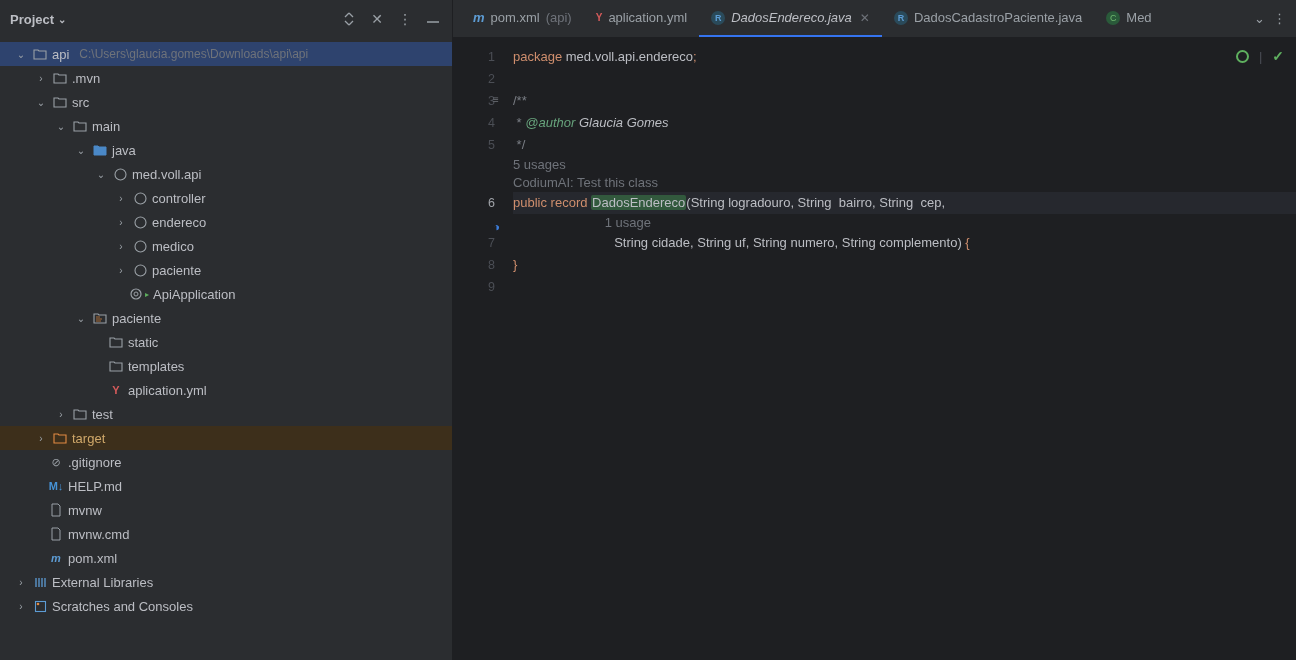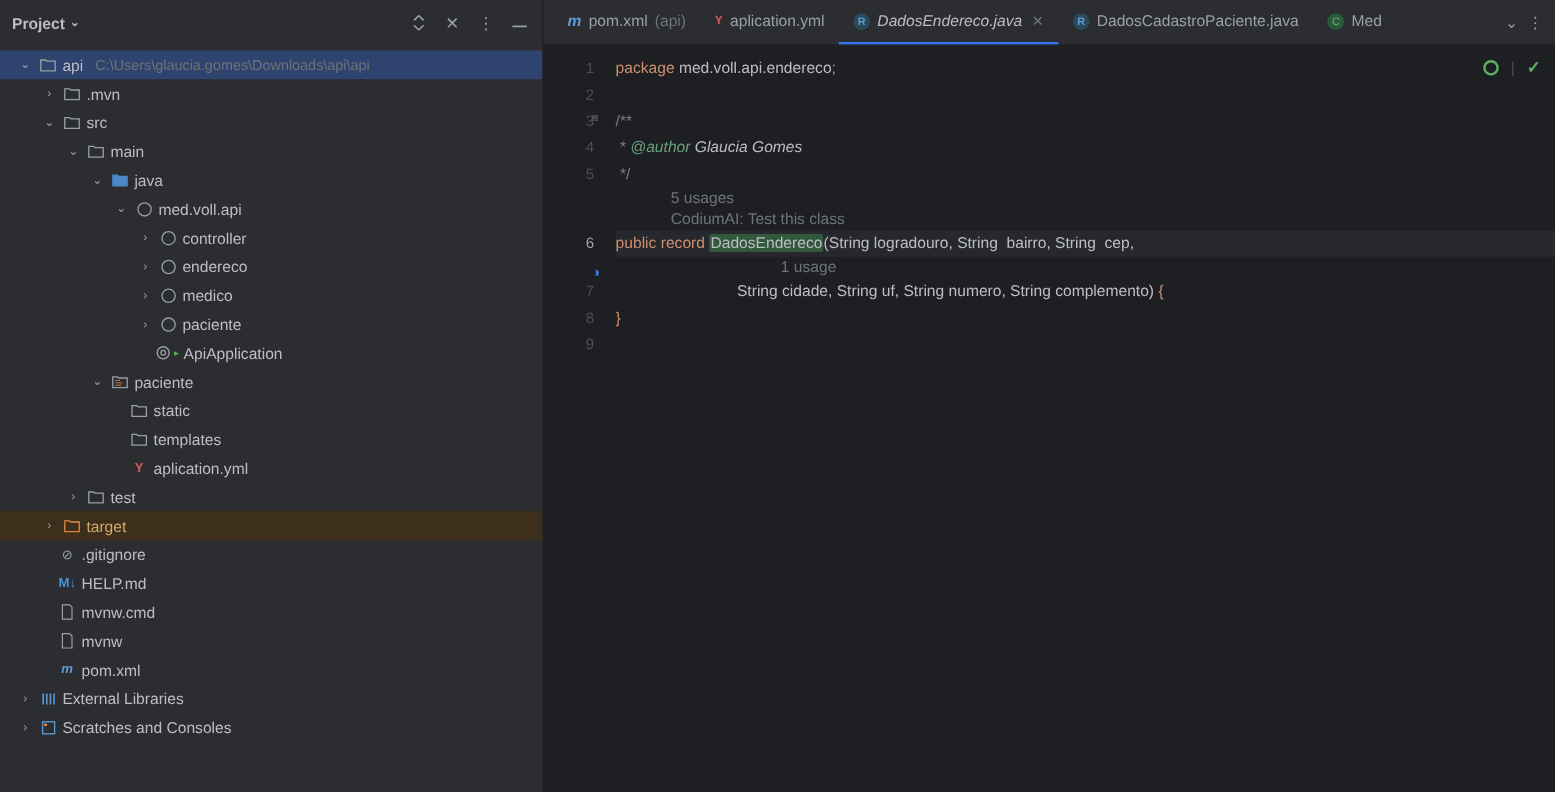--- a/index.html
+++ b/index.html
@@ -40,21 +40,21 @@
 .editor-body{flex:1;display:flex;position:relative;font-family:"JetBrains Mono","Consolas",monospace;}
 .gutter{width:60px;padding-top:8px;color:#4b4e55;text-align:right;user-select:none;}
 .gutter .ln{height:22px;line-height:22px;padding-right:18px;font-size:12.5px;}
 .gutter .ln.current{color:#a0a3a9;}
 .gutter .ln.inlay{height:18px;}
 .gutter-marks{position:absolute;left:40px;top:8px;width:20px;}
 .gutter-marks .mark{position:absolute;font-size:10px;color:#6f737a;}
 .code{flex:1;padding-top:8px;position:relative;}
 .code-line{height:22px;line-height:22px;font-size:13px;white-space:pre;}
 .code-line.current-bg{background:#26282e;}
-.inlay{height:18px;line-height:18px;font-size:11px;color:#6f737a;white-space:pre;margin-left:46px;}
+.inlay{height:18px;line-height:18px;font-size:11px;color:#6f737a;white-space:pre;}
 .kw{color:#cf8e6d;}
 .str-pkg{color:#bcbec4;}
 .cmt{color:#7a7e85;}
 .cmt-tag{color:#67a37c;font-style:italic;}
 .cmt-name{color:#bcbec4;font-style:italic;}
 .cls-hl{background:#32593d;border-radius:2px;padding:0 1px;}
 .type{color:#bcbec4;}
 .paren{color:#bcbec4;}
 .brace{color:#cf8e6d;}
 .semi{color:#cf8e6d;}
@@ -258,29 +258,29 @@
     <div class="tree-row" style="padding-left:48px;">
       <span class="icon md-icon">M↓</span>
       <span class="label">HELP.md</span>
     </div>
     <div class="tree-row" style="padding-left:48px;">
       <span class="icon file-icon">
           <svg width="12" height="14" viewBox="0 0 12 14">
             <path d="M2 1 L8 1 L10 3 L10 13 L2 13 Z" fill="none" stroke="#9aa0a6" stroke-width="1"></path>
           </svg>
         </span>
-      <span class="label">mvnw.cmd</span>
+      <span class="label">mvnw</span>
     </div>
     <div class="tree-row" style="padding-left:48px;">
       <span class="icon file-icon">
           <svg width="12" height="14" viewBox="0 0 12 14">
             <path d="M2 1 L8 1 L10 3 L10 13 L2 13 Z" fill="none" stroke="#9aa0a6" stroke-width="1"></path>
           </svg>
         </span>
-      <span class="label">mvnw</span>
+      <span class="label">mvnw.cmd</span>
     </div>
     <div class="tree-row" style="padding-left:48px;">
       <span class="icon pom-icon">m</span>
       <span class="label">pom.xml</span>
     </div>
 
     <div class="tree-row" style="padding-left:14px;">
       <span class="arrow">›</span>
       <span class="icon lib-icon">
         <svg width="13" height="13" viewBox="0 0 13 13">

